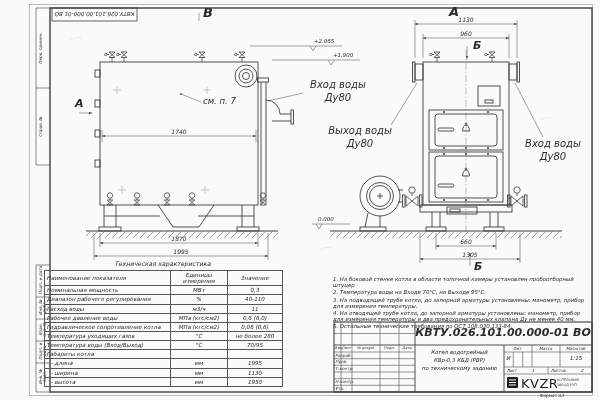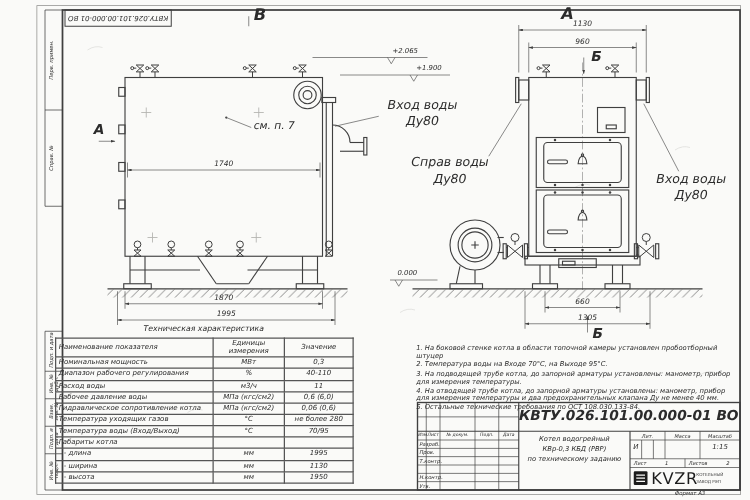--- a/index.html
+++ b/index.html
@@ -310,21 +310,21 @@
 
 <div class="t big" style="left:203px;top:6px;">В</div>
 <div class="t big" style="left:449px;top:5px;">А</div>
 <div class="t" style="left:75px;top:98px;font-size:11px;font-weight:bold;">А</div>
 <div class="t" style="left:473px;top:40px;font-size:11px;font-weight:bold;">Б</div>
 <div class="t" style="left:474px;top:261px;font-size:11px;font-weight:bold;">Б</div>
 <div class="t" style="left:203px;top:97px;font-size:8.5px;">см. п. 7</div>
 
 <div class="t port c" style="left:338px;top:80px;">Вход воды</div>
 <div class="t port c" style="left:338px;top:93px;">Ду80</div>
-<div class="t port c" style="left:360px;top:126px;">Справ воды</div>
+<div class="t port c" style="left:360px;top:126px;">Выход воды</div>
 <div class="t port c" style="left:360px;top:139px;">Ду80</div>
 <div class="t port c" style="left:553px;top:139px;">Вход воды</div>
 <div class="t port c" style="left:553px;top:152px;">Ду80</div>
 
 <div class="t dim c" style="left:179px;top:128.5px;">1740</div>
 <div class="t dim c" style="left:179px;top:236px;">1870</div>
 <div class="t dim c" style="left:181px;top:249px;">1995</div>
 <div class="t dim c" style="left:466px;top:17px;">1130</div>
 <div class="t dim c" style="left:466px;top:31px;">960</div>
 <div class="t dim c" style="left:466px;top:239px;">660</div>

